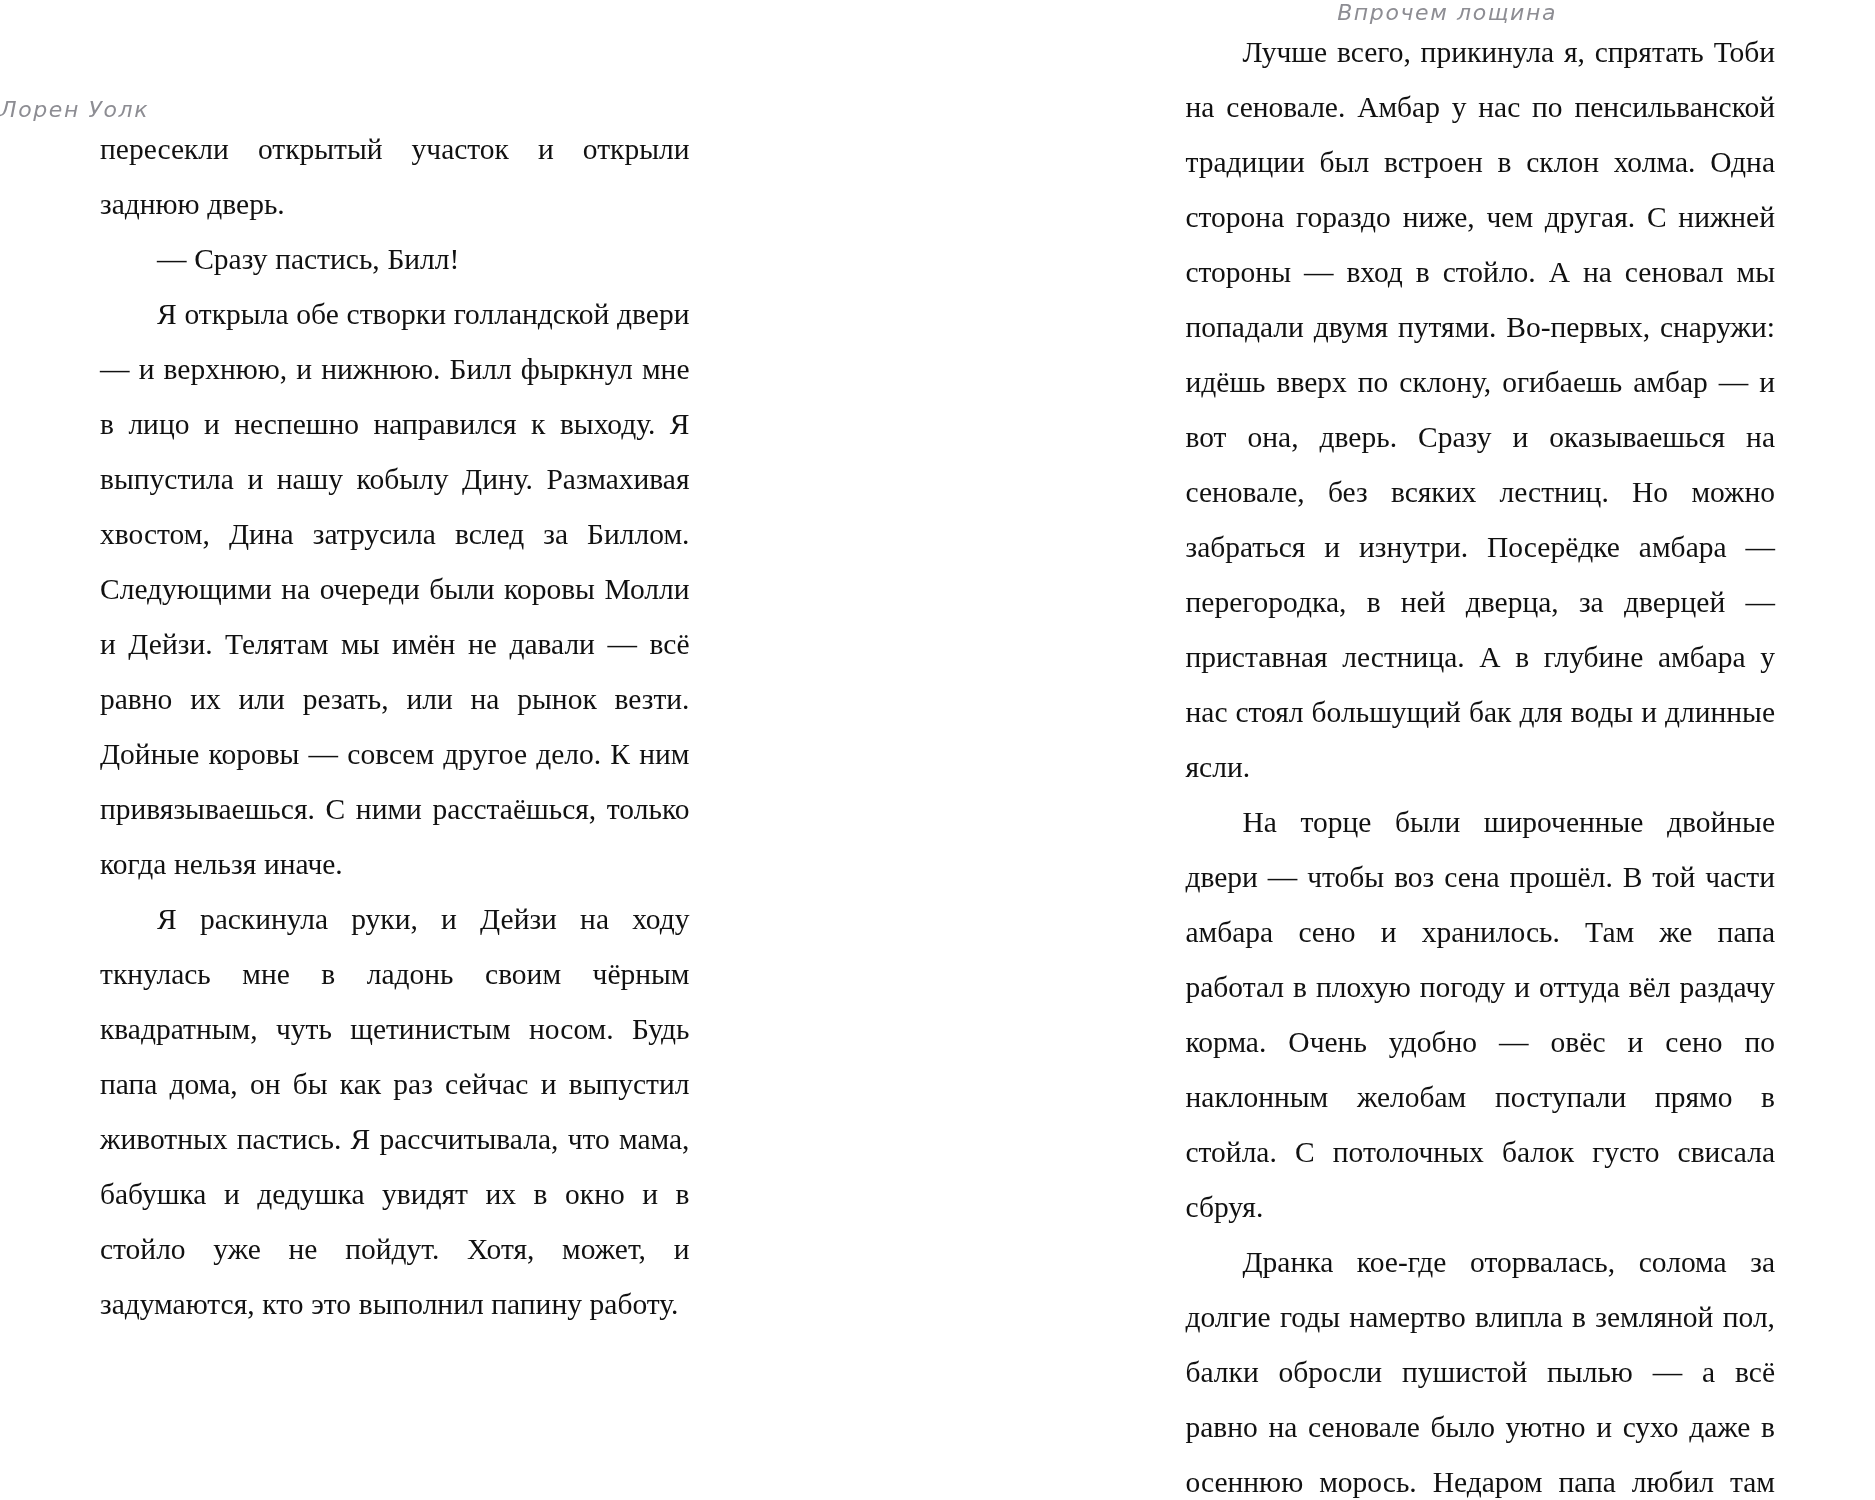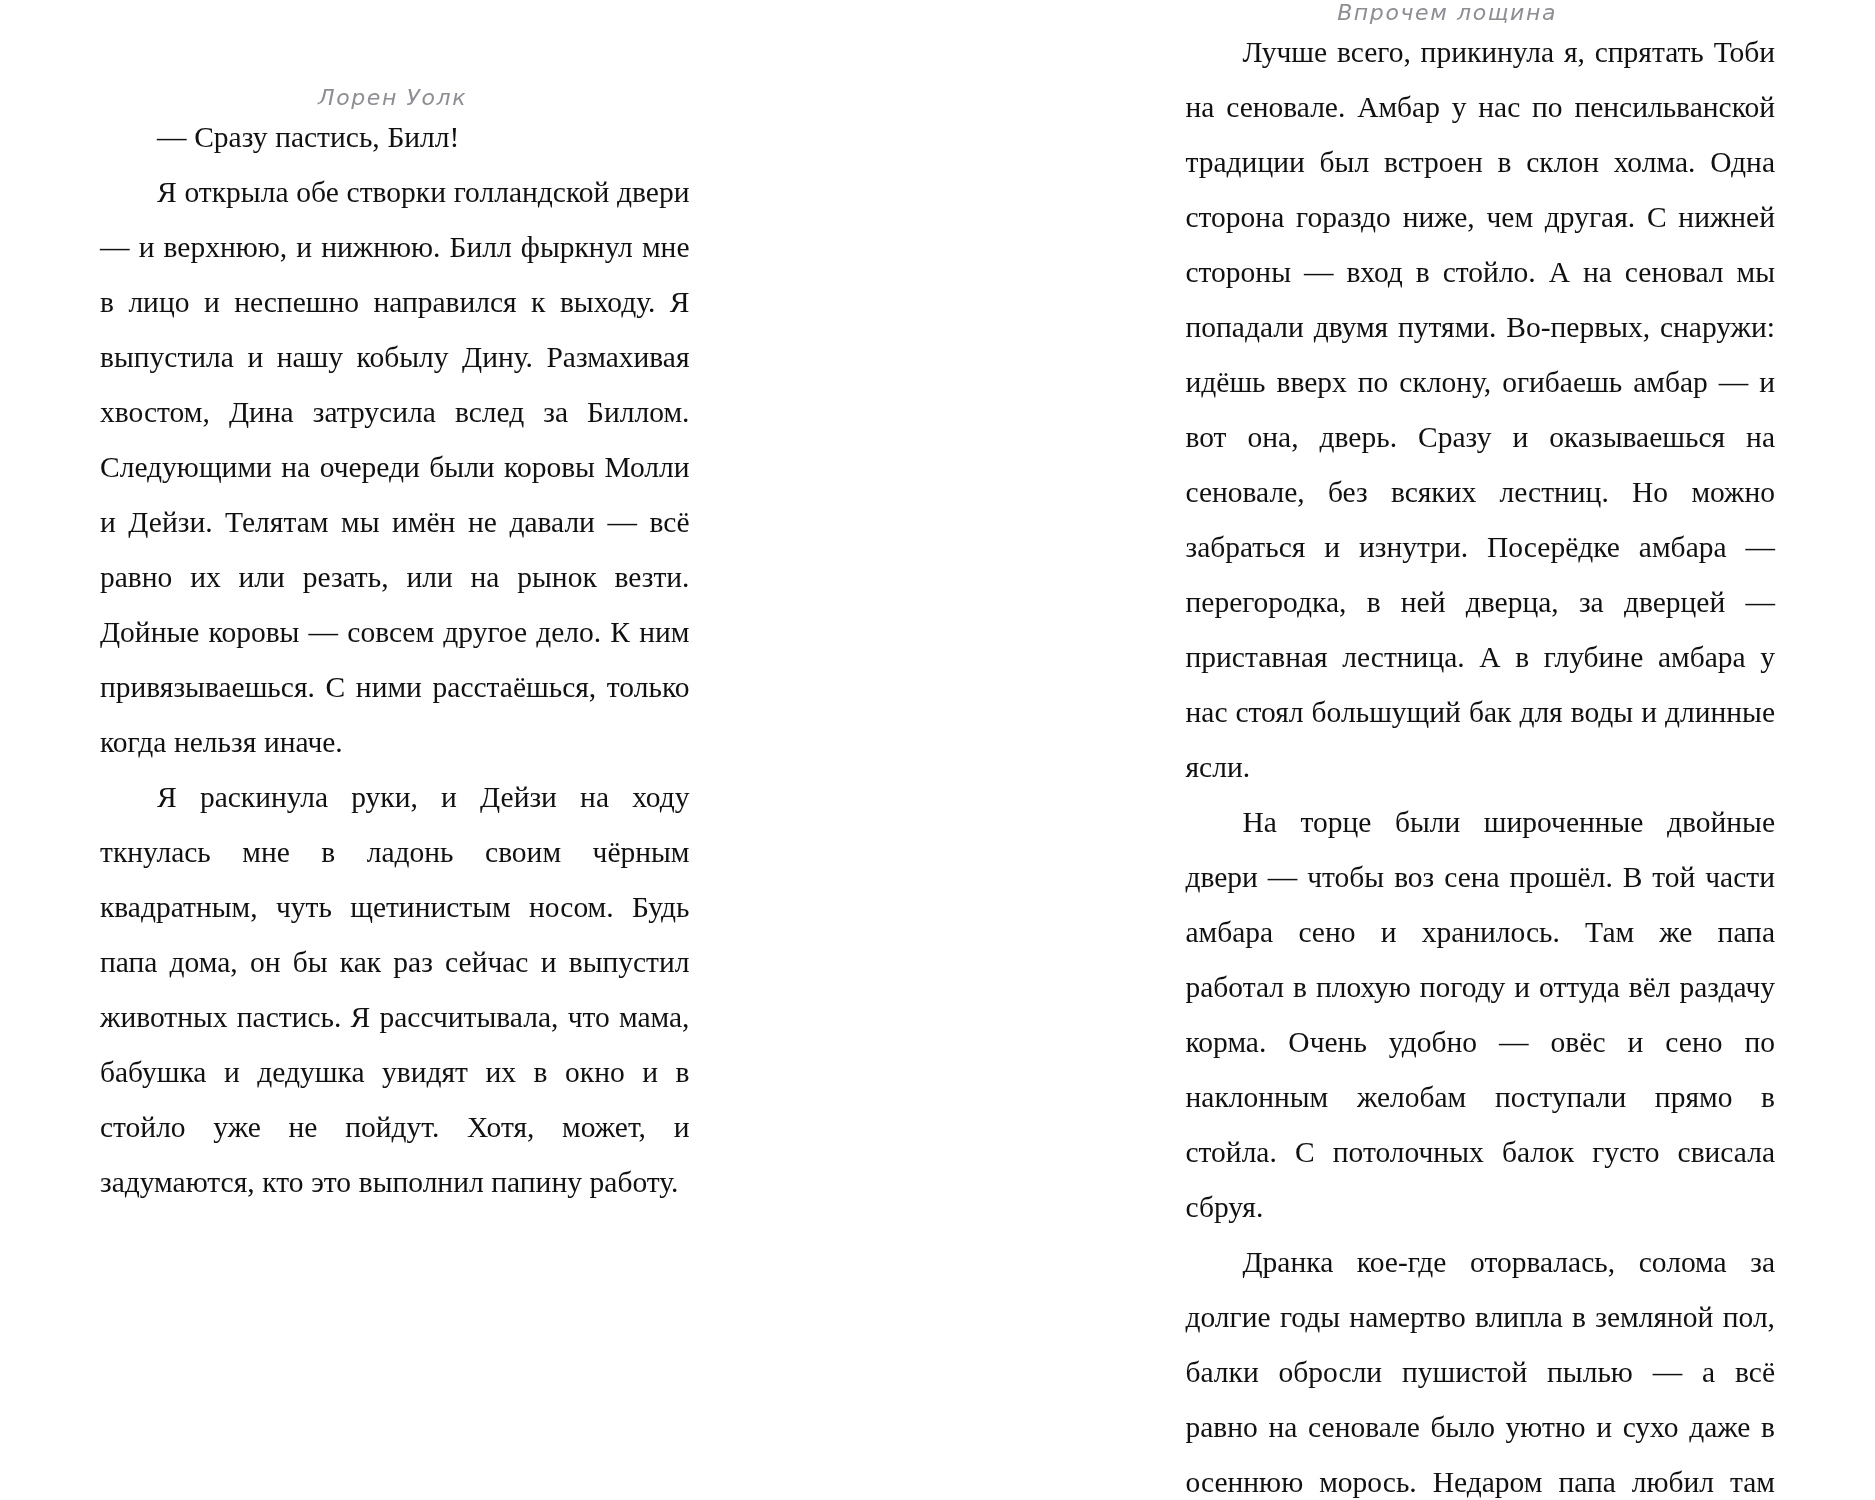--- a/index.html
+++ b/index.html
@@ -43,22 +43,22 @@
     display: flex;
     align-items: flex-end;
     font-family: "DejaVu Sans", "Liberation Sans", sans-serif;
     font-style: italic;
     font-size: 22px;
     letter-spacing: 1.6px;
     color: #8d8d93;
     white-space: nowrap;
   }
   .page-left .runhead {
-    padding-left: 318px;
     justify-content: flex-start;
+    margin-top: 12px;
   }
   .page-right .runhead {
     padding-right: 318px;
     justify-content: flex-end;
   }
 
   
   .column {
     box-sizing: border-box;
     flex: 1 1 auto;
@@ -89,20 +89,21 @@
 </head>
 <body>
 
 <div class="spread">
 
   <div class="page page-left">
 
     <div class="runhead">Лорен Уолк</div>
 
     <div class="column">
+      <p class="para no-indent">пересекли открытый участок и открыли заднюю дверь.</p>
       <p class="para">— Сразу пастись, Билл!</p>
       <p class="para">Я открыла обе створки голландской двери — и верхнюю, и нижнюю. Билл фыркнул мне в лицо и неспешно направился к выходу. Я выпустила и нашу кобылу Дину. Размахивая хвостом, Дина затрусила вслед за Биллом. Следующими на очереди были коровы Молли и Дейзи. Телятам мы имён не давали — всё равно их или резать, или на рынок везти. Дойные коровы — совсем другое дело. К ним привязываешься. С ними расстаёшься, только когда нельзя иначе.</p>
       <p class="para">Я раскинула руки, и Дейзи на ходу ткнулась мне в ладонь своим чёрным квадратным, чуть щетинистым носом. Будь папа дома, он бы как раз сейчас и выпустил животных пастись. Я рассчитывала, что мама, бабушка и дедушка увидят их в окно и в стойло уже не пойдут. Хотя, может, и задумаются, кто это выполнил папину работу.</p>
 
     </div>
 
   </div>
 
   <div class="page page-right">
 

